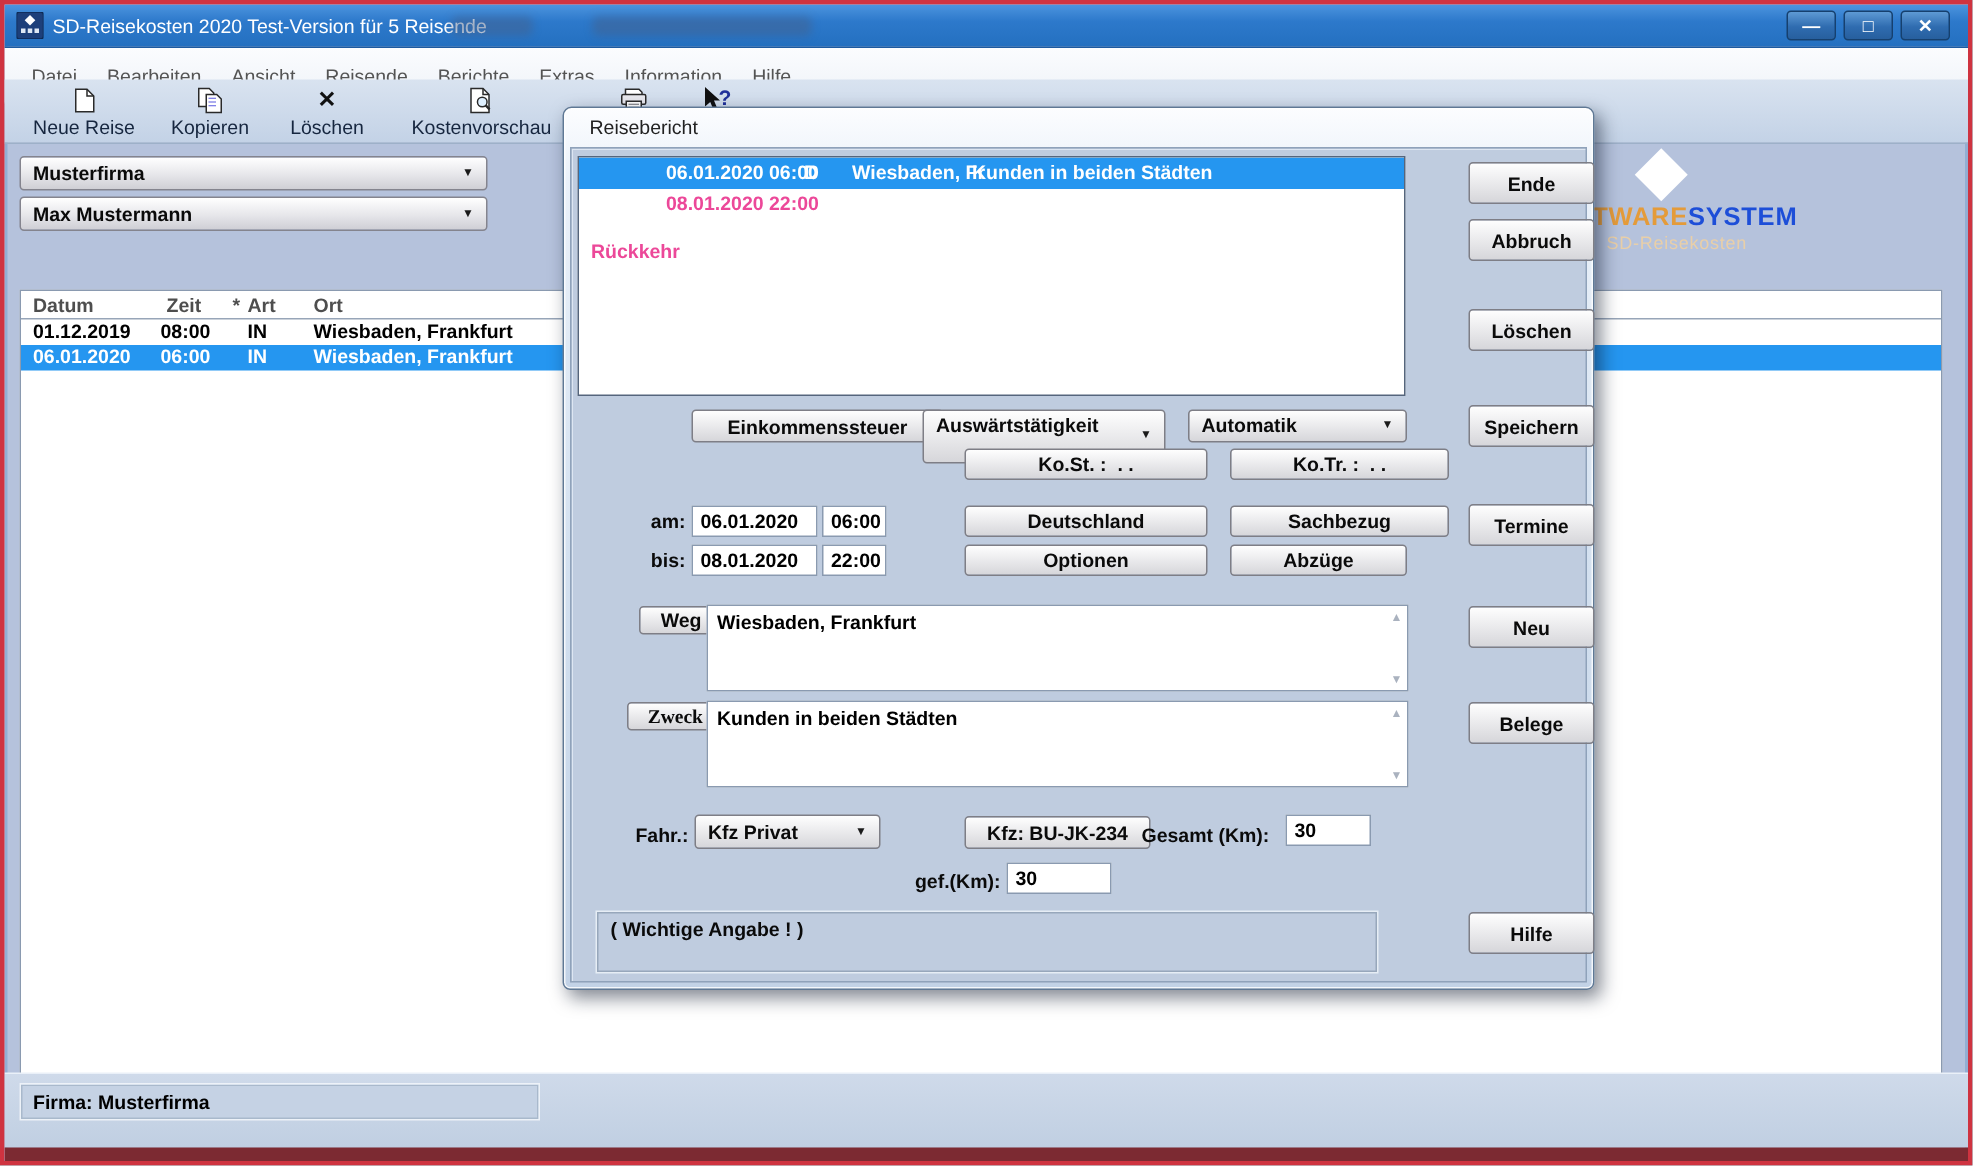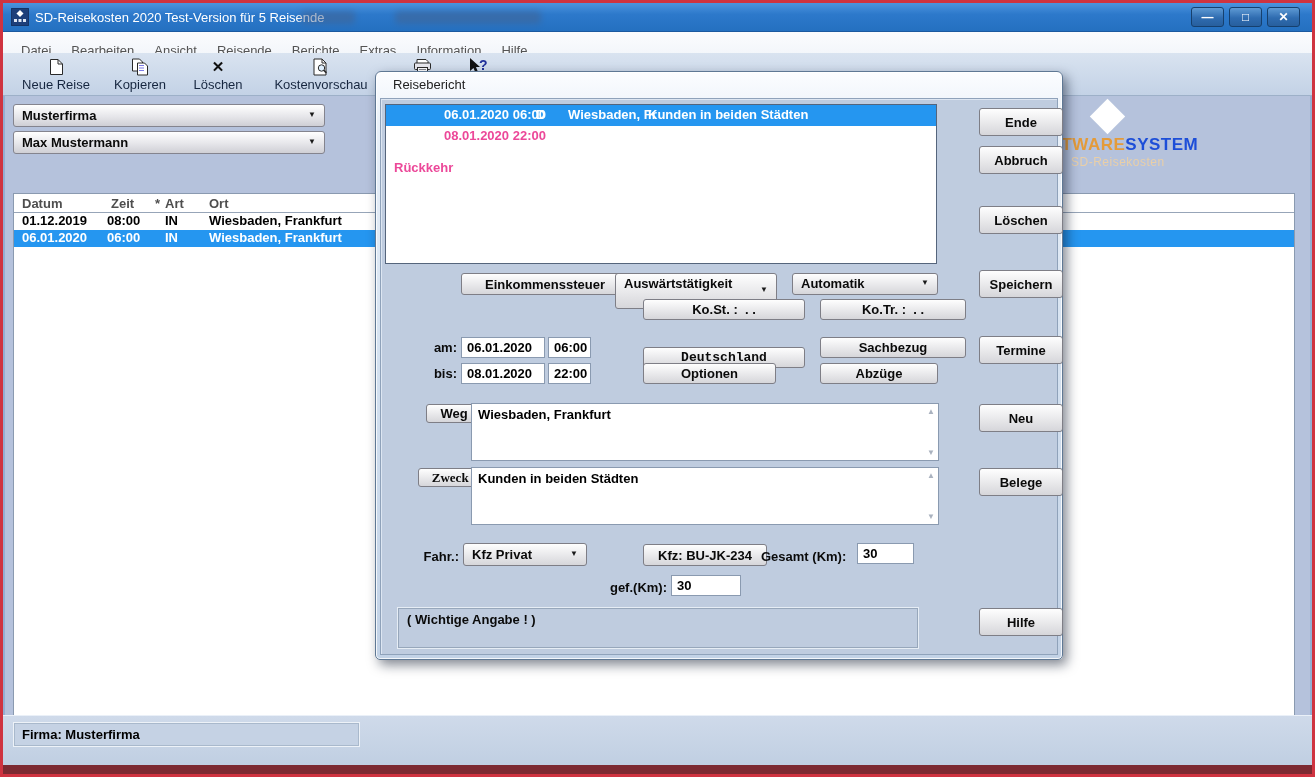--- a/index.html
+++ b/index.html
@@ -293,27 +293,27 @@
       <div class="combo-sm" style="left:411px; top:174px; width:146px; height:22px;">
         <span>Automatik</span>
         <span class="combo-arrow">▼</span>
       </div>
       <div class="btn" style="left:234px; top:200px; width:162px; height:21px;">Ko.St. :  . .</div>
       <div class="btn" style="left:411px; top:200px; width:146px; height:21px;">Ko.Tr. :  . .</div>
 
       <div class="dlbl" style="left:20px; top:241px; width:56px; text-align:right;">am:</div>
       <div class="field" style="left:80px; top:238px; width:84px; height:21px;">06.01.2020</div>
       <div class="field" style="left:167px; top:238px; width:43px; height:21px;">06:00</div>
-      <div class="btn" style="left:234px; top:248px; width:162px; height:21px;font-family:Liberation Mono, monospace;">Deutschland</div>
+      <div class="btn" style="left:234px; top:238px; width:162px; height:21px;">Deutschland</div>
       <div class="btn" style="left:411px; top:238px; width:146px; height:21px;">Sachbezug</div>
 
       <div class="dlbl" style="left:20px; top:267px; width:56px; text-align:right;">bis:</div>
       <div class="field" style="left:80px; top:264px; width:84px; height:21px;">08.01.2020</div>
       <div class="field" style="left:167px; top:264px; width:43px; height:21px;">22:00</div>
-      <div class="btn" style="left:234px; top:264px; width:133px; height:21px;">Optionen</div>
+      <div class="btn" style="left:234px; top:264px; width:162px; height:21px;">Optionen</div>
       <div class="btn" style="left:411px; top:264px; width:118px; height:21px;">Abzüge</div>
 
       <div class="btn" style="left:17px; top:305px; width:64px; height:19px;">Weg :</div>
       <div class="btn" style="left:63px; top:326px; width:18px; height:17px;">S</div>
       <div class="ta" style="top:304px;">
         <span>Wiesbaden, Frankfurt</span>
         <span class="sarr up">▲</span>
         <span class="sarr dn">▼</span>
       </div>
 

